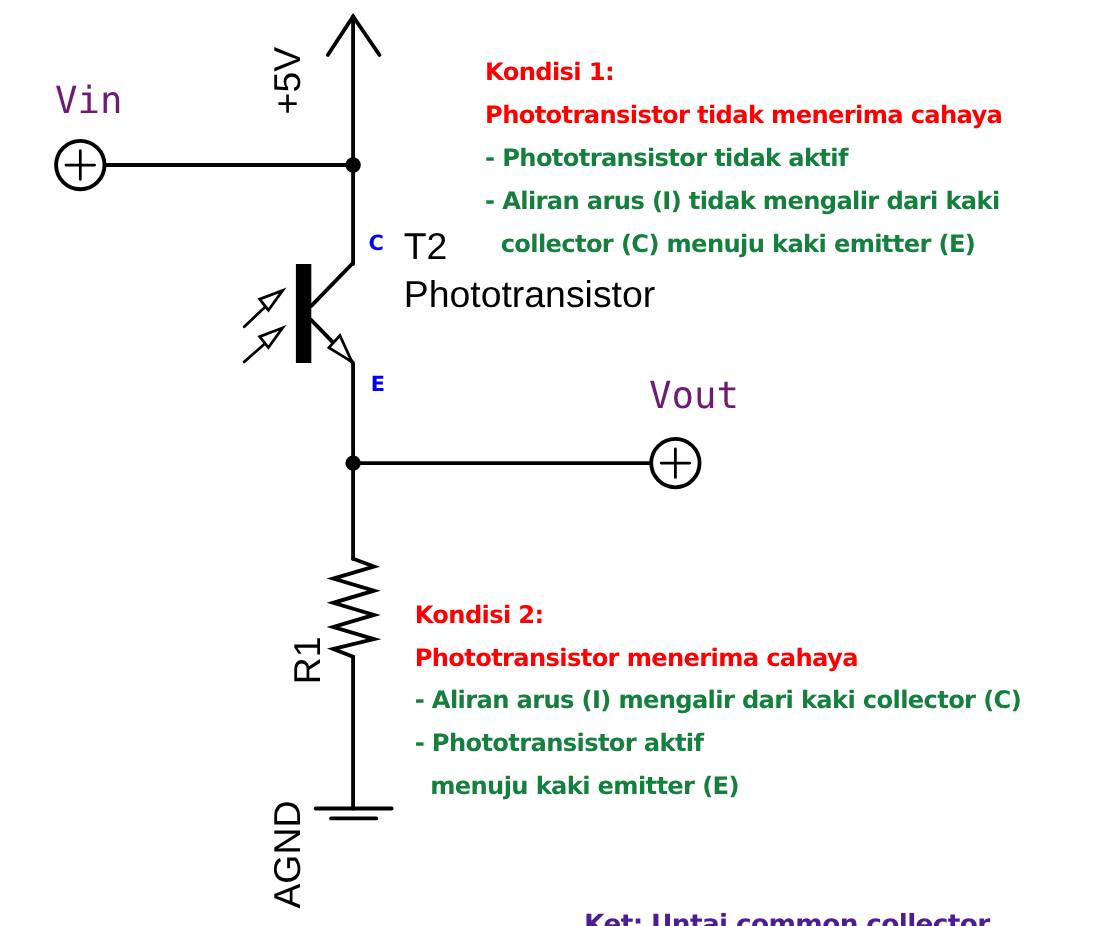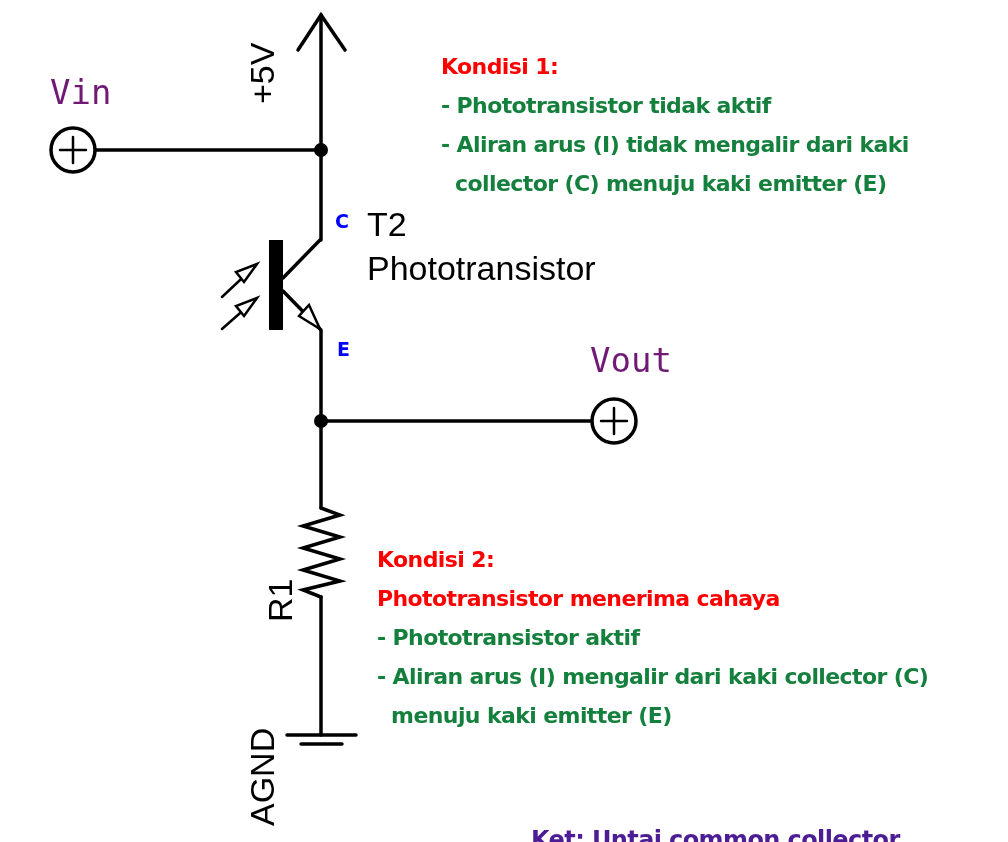--- a/index.html
+++ b/index.html
@@ -82,26 +82,27 @@
 <div class="lbl pin" style="left:335px; top:210px;">C</div>
 <div class="lbl pin" style="left:337px; top:338px;">E</div>
 <div class="lbl sans" style="left:367px; top:205px; font-size:34px;">T2</div>
 <div class="lbl sans" style="left:367px; top:249px; font-size:34px;">Phototransistor</div>
 
 <div class="lbl sans rot" style="left:261px; top:622px; font-size:34px;">R1</div>
 <div class="lbl sans rot" style="left:243px; top:826px; font-size:34px;">AGND</div>
 
 <div class="lbl note" style="left:441px; top:12px;">
   <div class="red">Kondisi 1:</div>
+  <div class="red">Phototransistor tidak menerima cahaya</div>
   <div class="blue">- Phototransistor tidak aktif</div>
   <div class="blue">- Aliran arus (I) tidak mengalir dari kaki</div>
   <div class="blue" style="white-space:pre;">  collector (C) menuju kaki emitter (E)</div>
 </div>
 
 <div class="lbl note" style="left:377px; top:505px;">
   <div class="red">Kondisi 2:</div>
   <div class="red">Phototransistor menerima cahaya</div>
+  <div class="blue">- Aliran arus (I) mengalir dari kaki collector (C)</div>
   <div class="blue">- Phototransistor aktif</div>
-  <div class="blue">- Aliran arus (I) mengalir dari kaki collector (C)</div>
   <div class="blue" style="white-space:pre;">  menuju kaki emitter (E)</div>
 </div>
 
 <div class="lbl note" style="left:531px; top:786px; color:#4c1d95; font-size:24px;">Ket: Untai common collector</div>
 
 </body></html>

